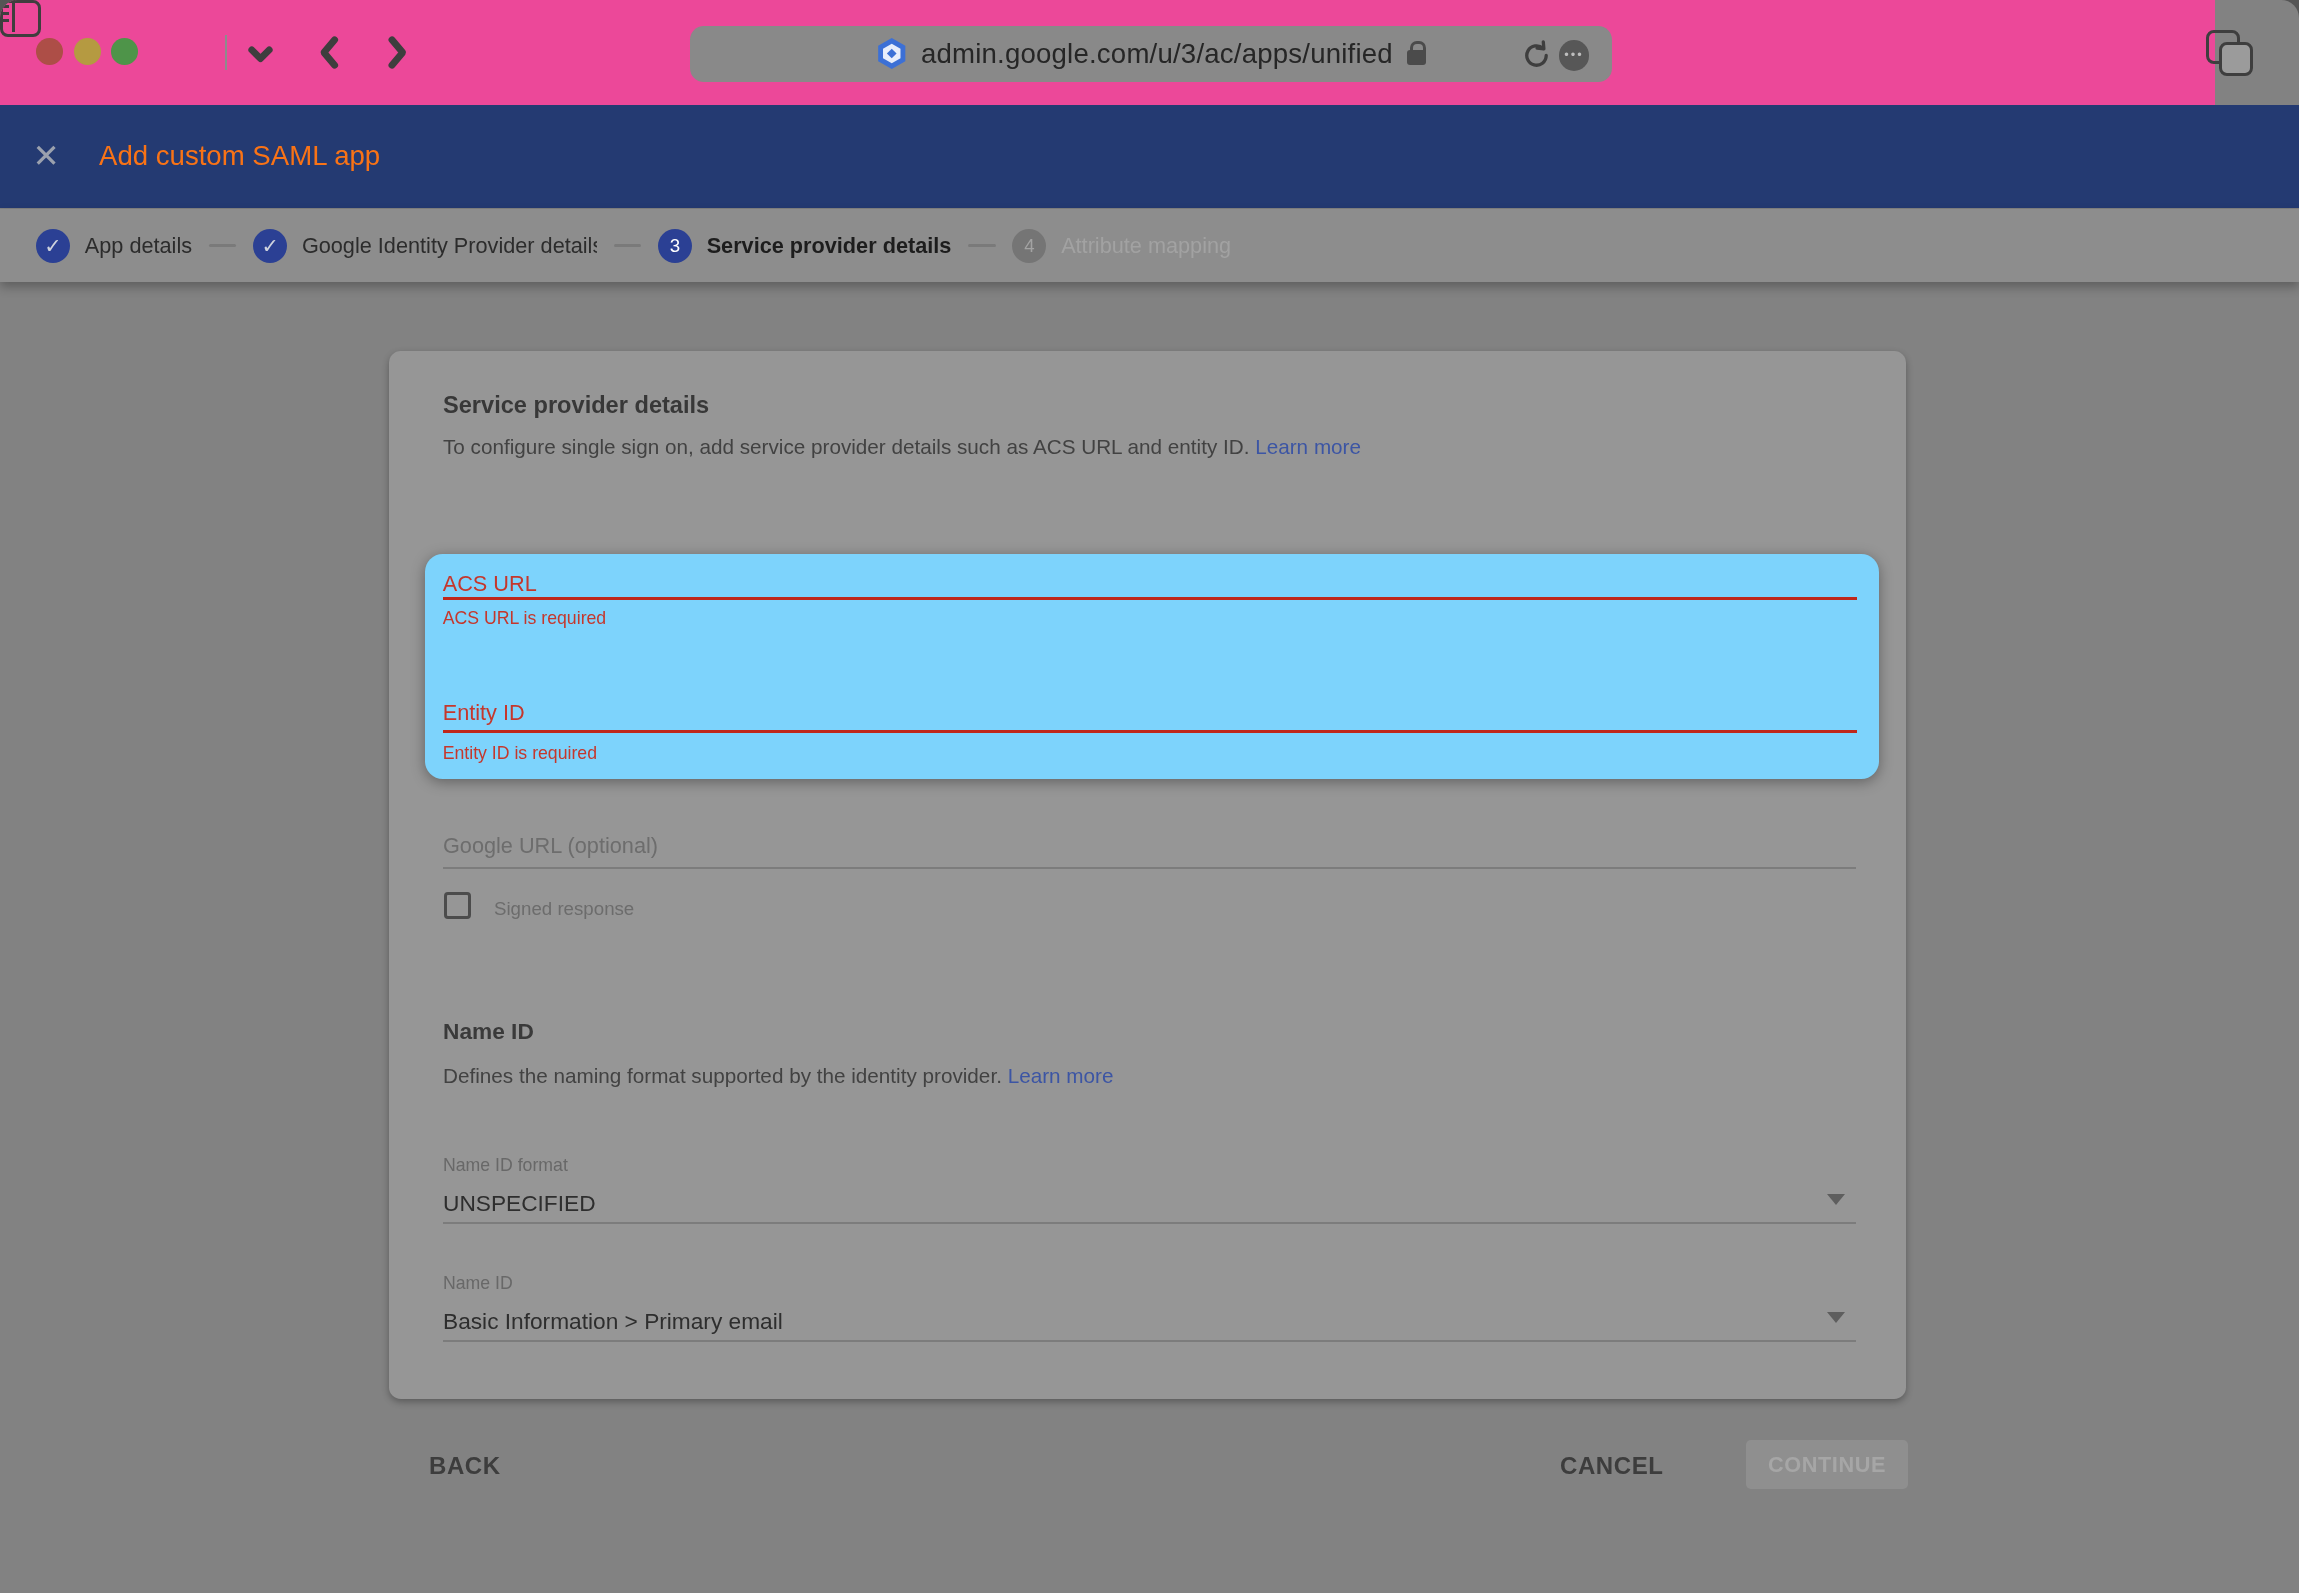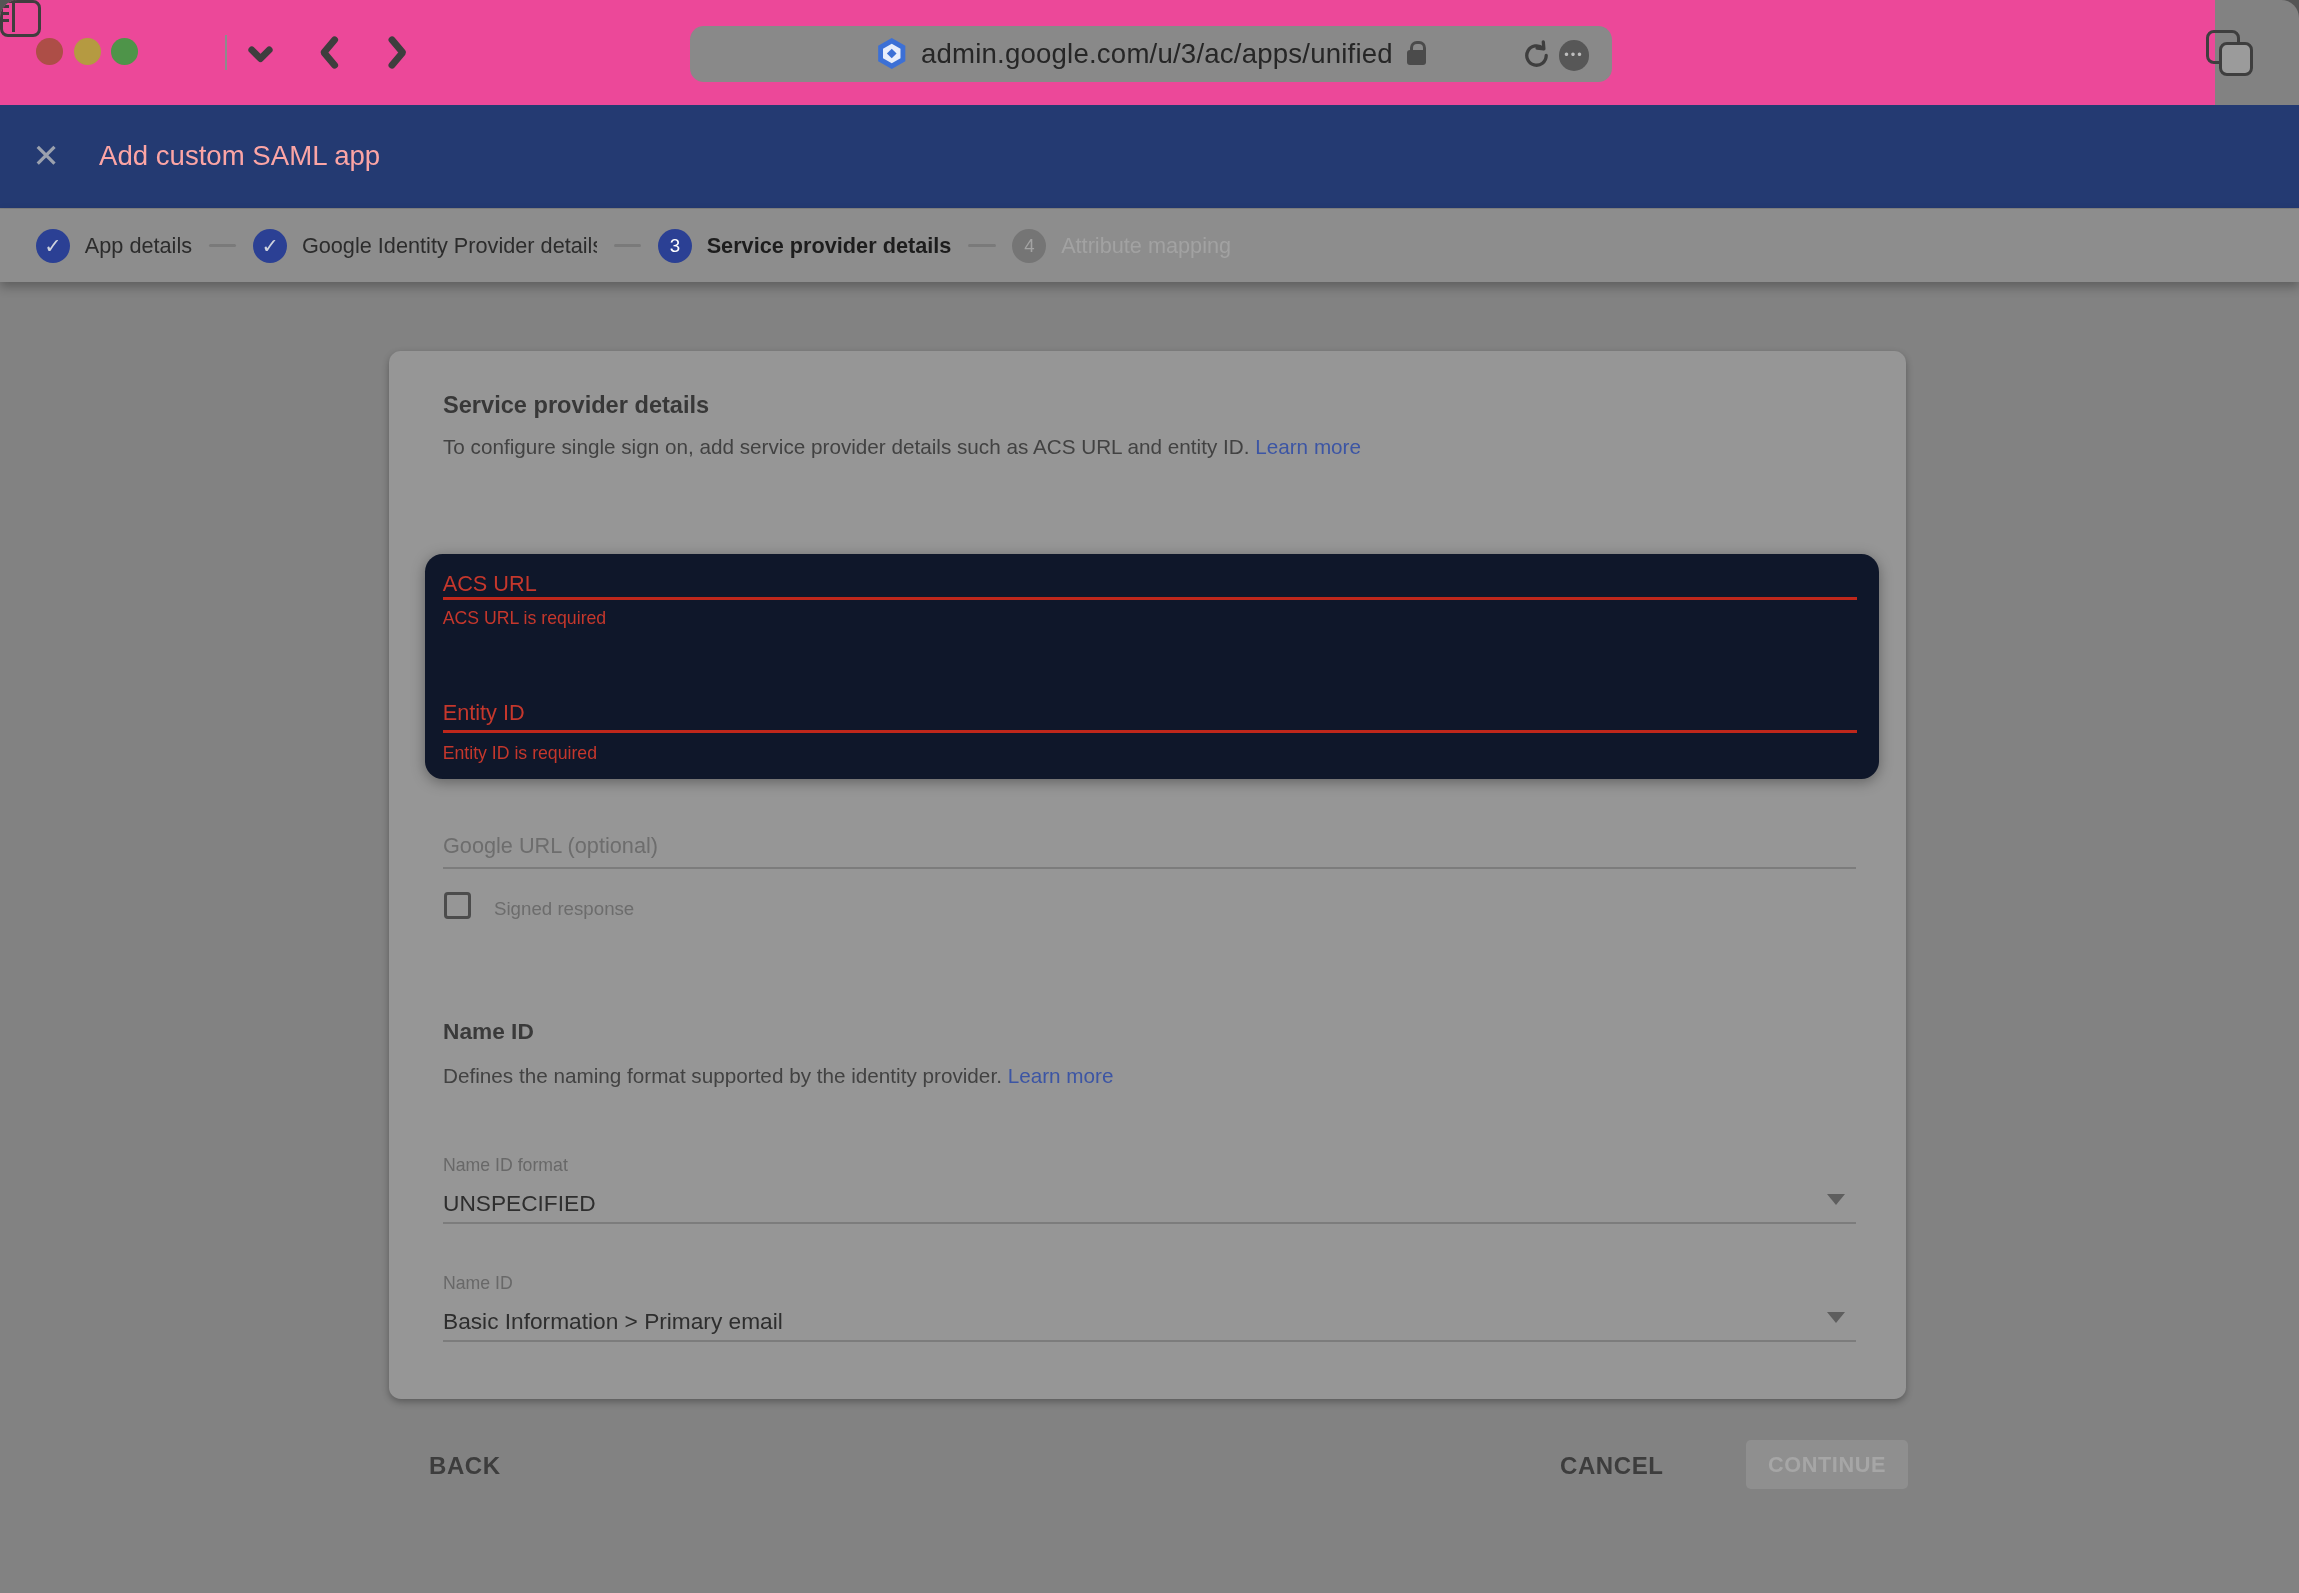--- a/index.html
+++ b/index.html
@@ -25,21 +25,21 @@
   .reload { position:absolute; right:59px; top:13.8px; }
   .more-circle { position:absolute; right:22.7px; top:14.8px; width:30.5px; height:30.5px; border-radius:50%; background:#575757; display:flex; align-items:center; justify-content:center; }
   .more-circle span { color:#bdbdbd; font-size:12.8px; letter-spacing:2px; line-height:1; }
   .tabs-ic { position:absolute; left:2206px; top:29.6px; width:51px; height:49px; }
   .tabs-ic .b { position:absolute; left:0; top:0; width:34px; height:34px; border:3px solid #3e3e3e; border-radius:7.9px; }
   .tabs-ic .f { position:absolute; left:12.8px; top:12.8px; width:34px; height:34px; border:3px solid #3e3e3e; border-radius:7.9px; background:#9b9b9b; }
 
   
   .mhead { position:absolute; left:0; top:105px; width:2299px; height:103px; background:#243a72; }
   .close-x { position:absolute; left:32.5px; top:28.6px; font-size:32.5px; color:#9ba1ae; line-height:1.4; cursor:default; }
-  .mtitle { position:absolute; left:99px; top:35px; font-size:27.6px; color:#fca5a5; }
+  .mtitle { position:absolute; left:99px; top:35px; font-size:27.6px; color:#f97316; }
 
   
   .stepper { position:absolute; left:0; top:209px; width:2299px; height:73px; background:#8d8d8d; display:flex; align-items:center; padding-left:36px; box-shadow:0 4.9px 9.9px rgba(0,0,0,0.28); z-index:5; }
   .step { display:flex; align-items:center; }
   .circle { width:34px; height:34px; border-radius:50%; display:flex; align-items:center; justify-content:center; margin-right:14.8px; flex:0 0 auto; }
   .circle.done,.circle.active { background:#2b4094; color:#fff; }
   .circle.todo { background:#757575; color:#a3a3a3; }
   .circle .num { font-size:18.7px; }
   .circle .chk { font-size:20.7px; color:#cfd3de; }
   .slabel { font-size:21.7px; color:#2c2c2c; white-space:nowrap; }
@@ -47,21 +47,21 @@
   .slabel.active { font-weight:bold; color:#1d1d1d; }
   .slabel.todo { color:#a2a2a2; }
   .ssep { width:27.6px; height:3px; background:#7a7a7a; border-radius:2px; margin:0 16.7px; }
 
   
   .card { position:absolute; left:389px; top:351px; width:1517px; height:1048px; background:#969696; border-radius:11.8px; box-shadow:0 3px 7.9px rgba(0,0,0,0.3); }
   .h1 { position:absolute; left:54px; top:41px; font-size:23.6px; font-weight:bold; color:#383838; }
   .desc { position:absolute; left:54px; top:84px; font-size:20.7px; color:#424242; }
   .link { color:#3c55a4; }
 
-  .spot { position:absolute; left:36px; top:203px; width:1454px; height:225px; background:#0f172a; border-radius:17.7px; box-shadow:0 3px 13.8px rgba(0,0,0,0.35); }
+  .spot { position:absolute; left:36px; top:203px; width:1454px; height:225px; background:#7dd3fc; border-radius:17.7px; box-shadow:0 3px 13.8px rgba(0,0,0,0.35); }
   .f-label { position:absolute; left:17.7px; font-size:21.7px; color:#c5372c; }
   .f-line { position:absolute; left:17.7px; width:1414px; height:3px; background:#bf271b; }
   .f-err { position:absolute; left:17.7px; font-size:17.7px; color:#c5372c; }
 
   .g-label { position:absolute; left:54px; font-size:21.7px; color:#6d6d6d; }
   .g-line { position:absolute; left:54px; width:1413px; height:2px; background:#7c7c7c; }
   .sm-label { position:absolute; left:54px; font-size:17.7px; color:#686868; }
   .dd-value { position:absolute; left:54px; font-size:22.7px; color:#2e2e2e; }
   .dd-tri { position:absolute; left:1438px; width:0; height:0; border-left:9.9px solid transparent; border-right:9.9px solid transparent; border-top:11.8px solid #5e5e5e; }
   .h2 { position:absolute; left:54px; font-size:22.7px; font-weight:bold; color:#3a3a3a; }

